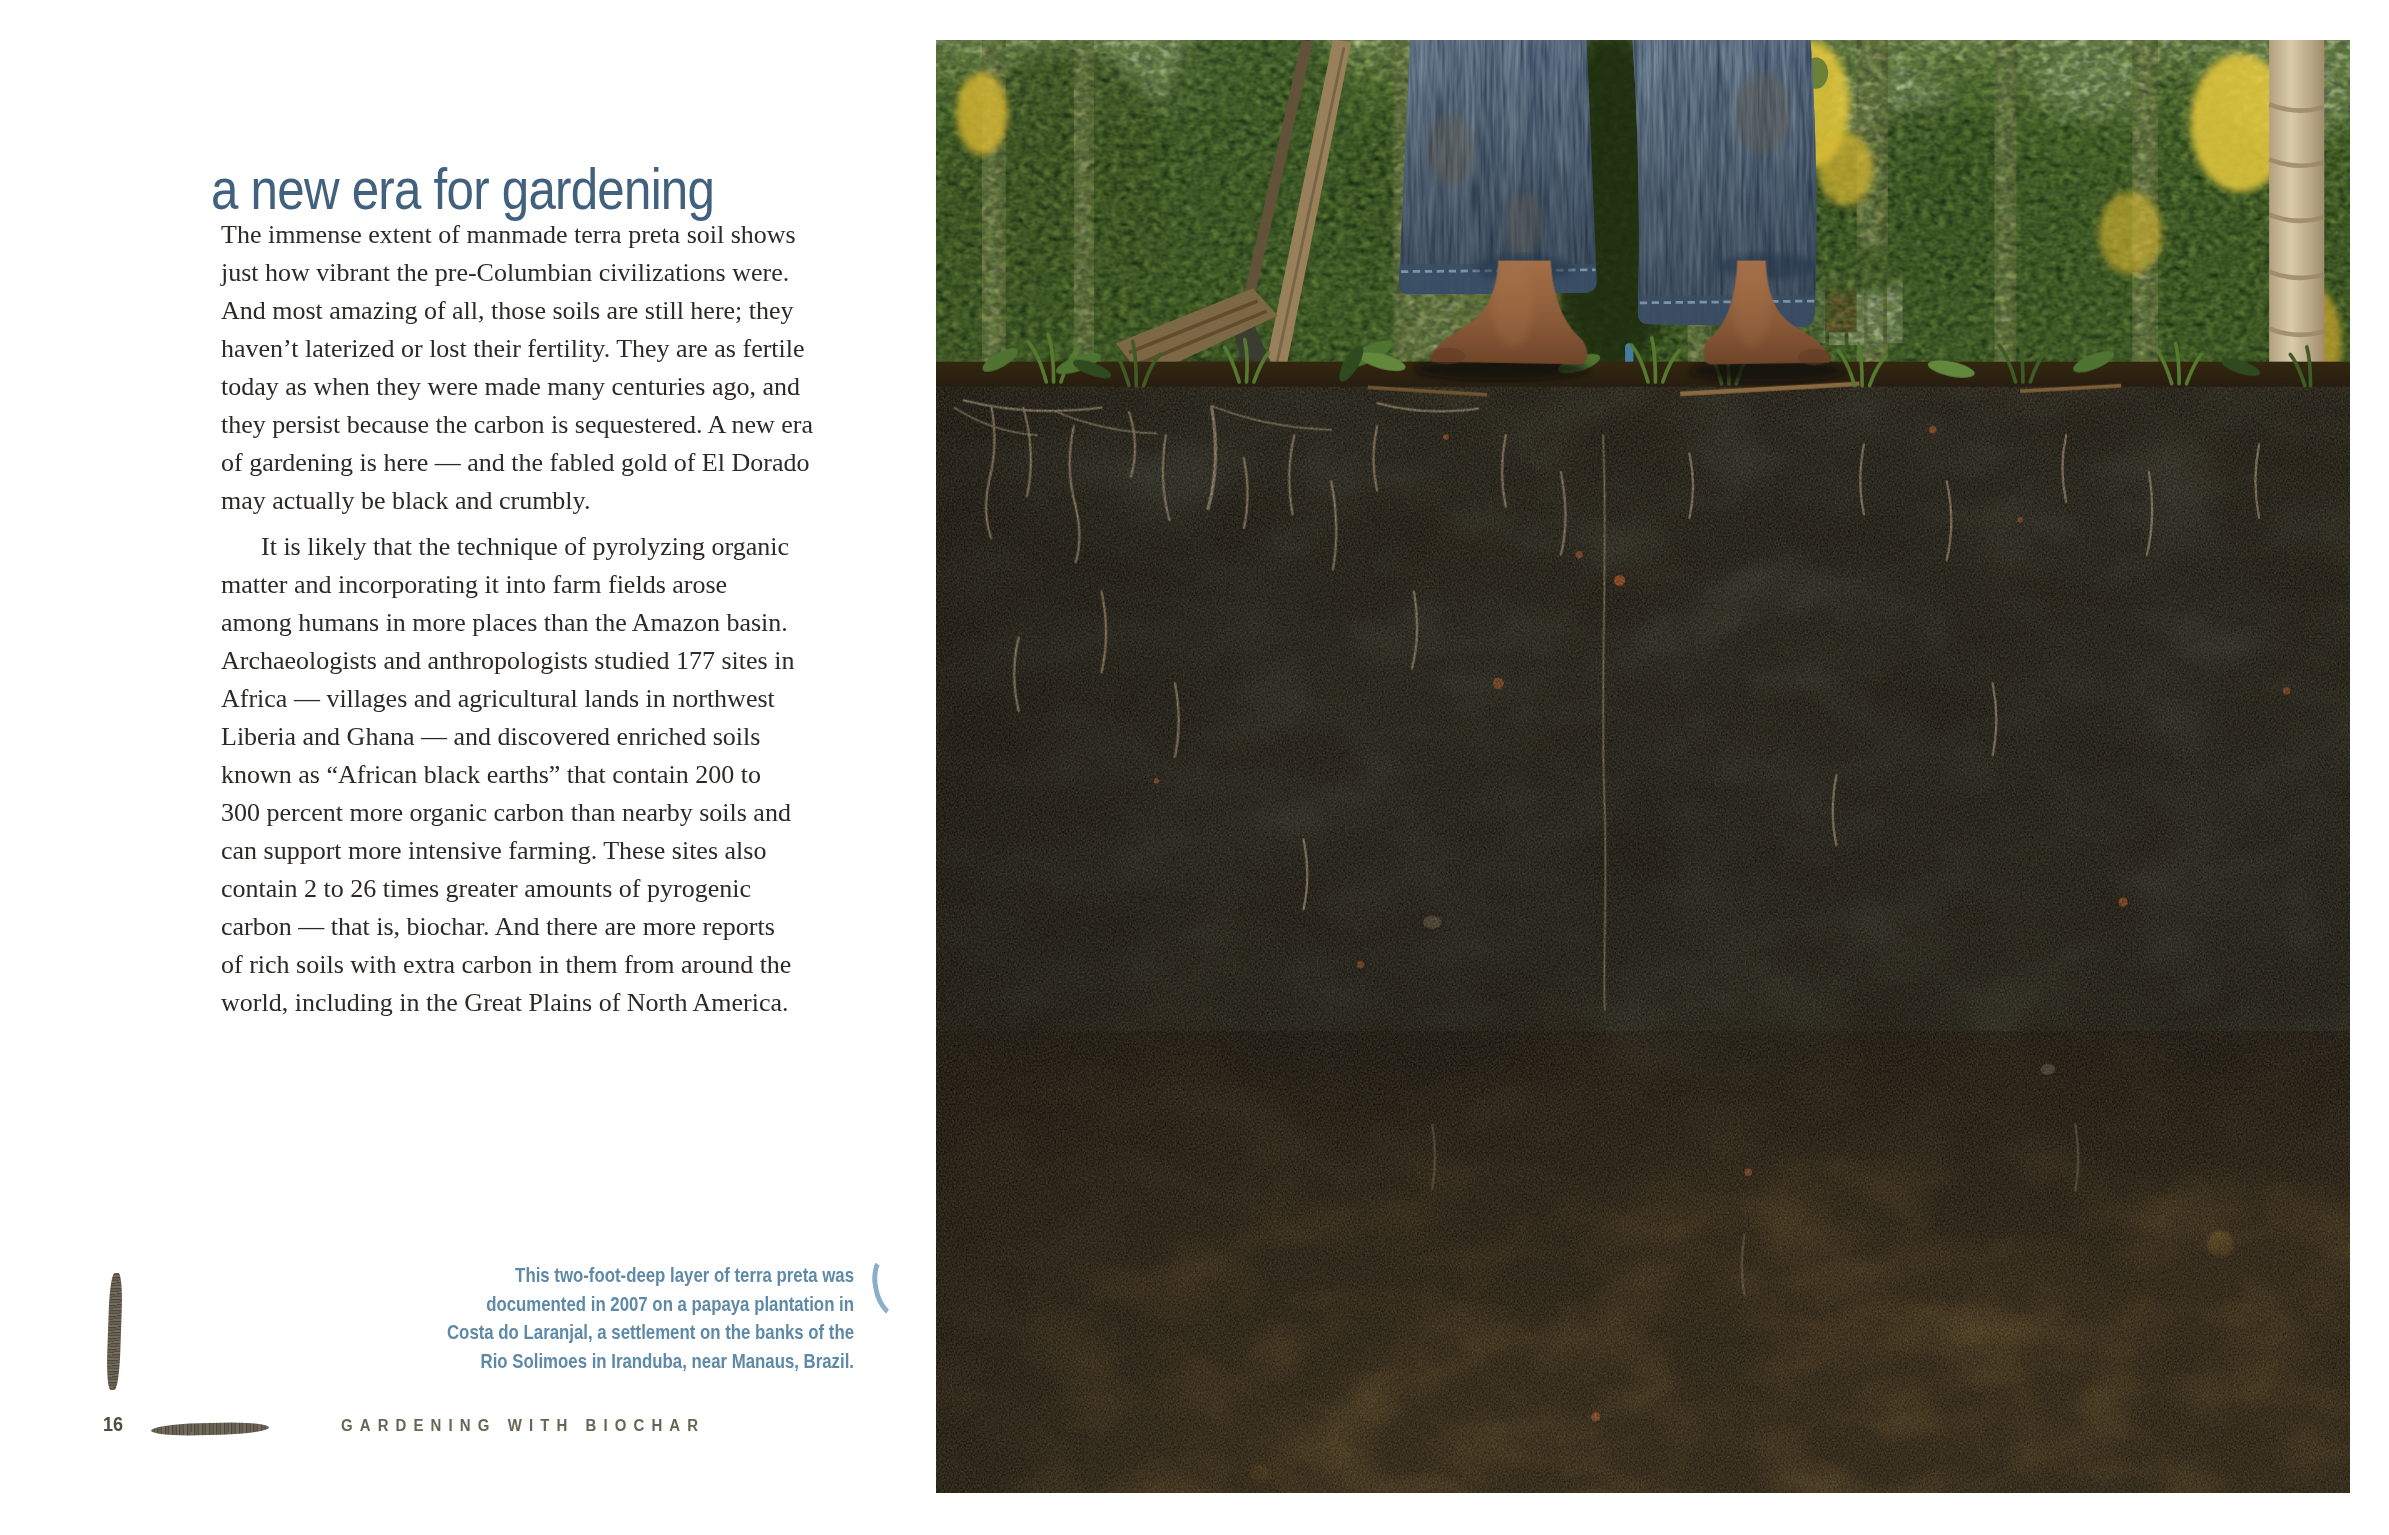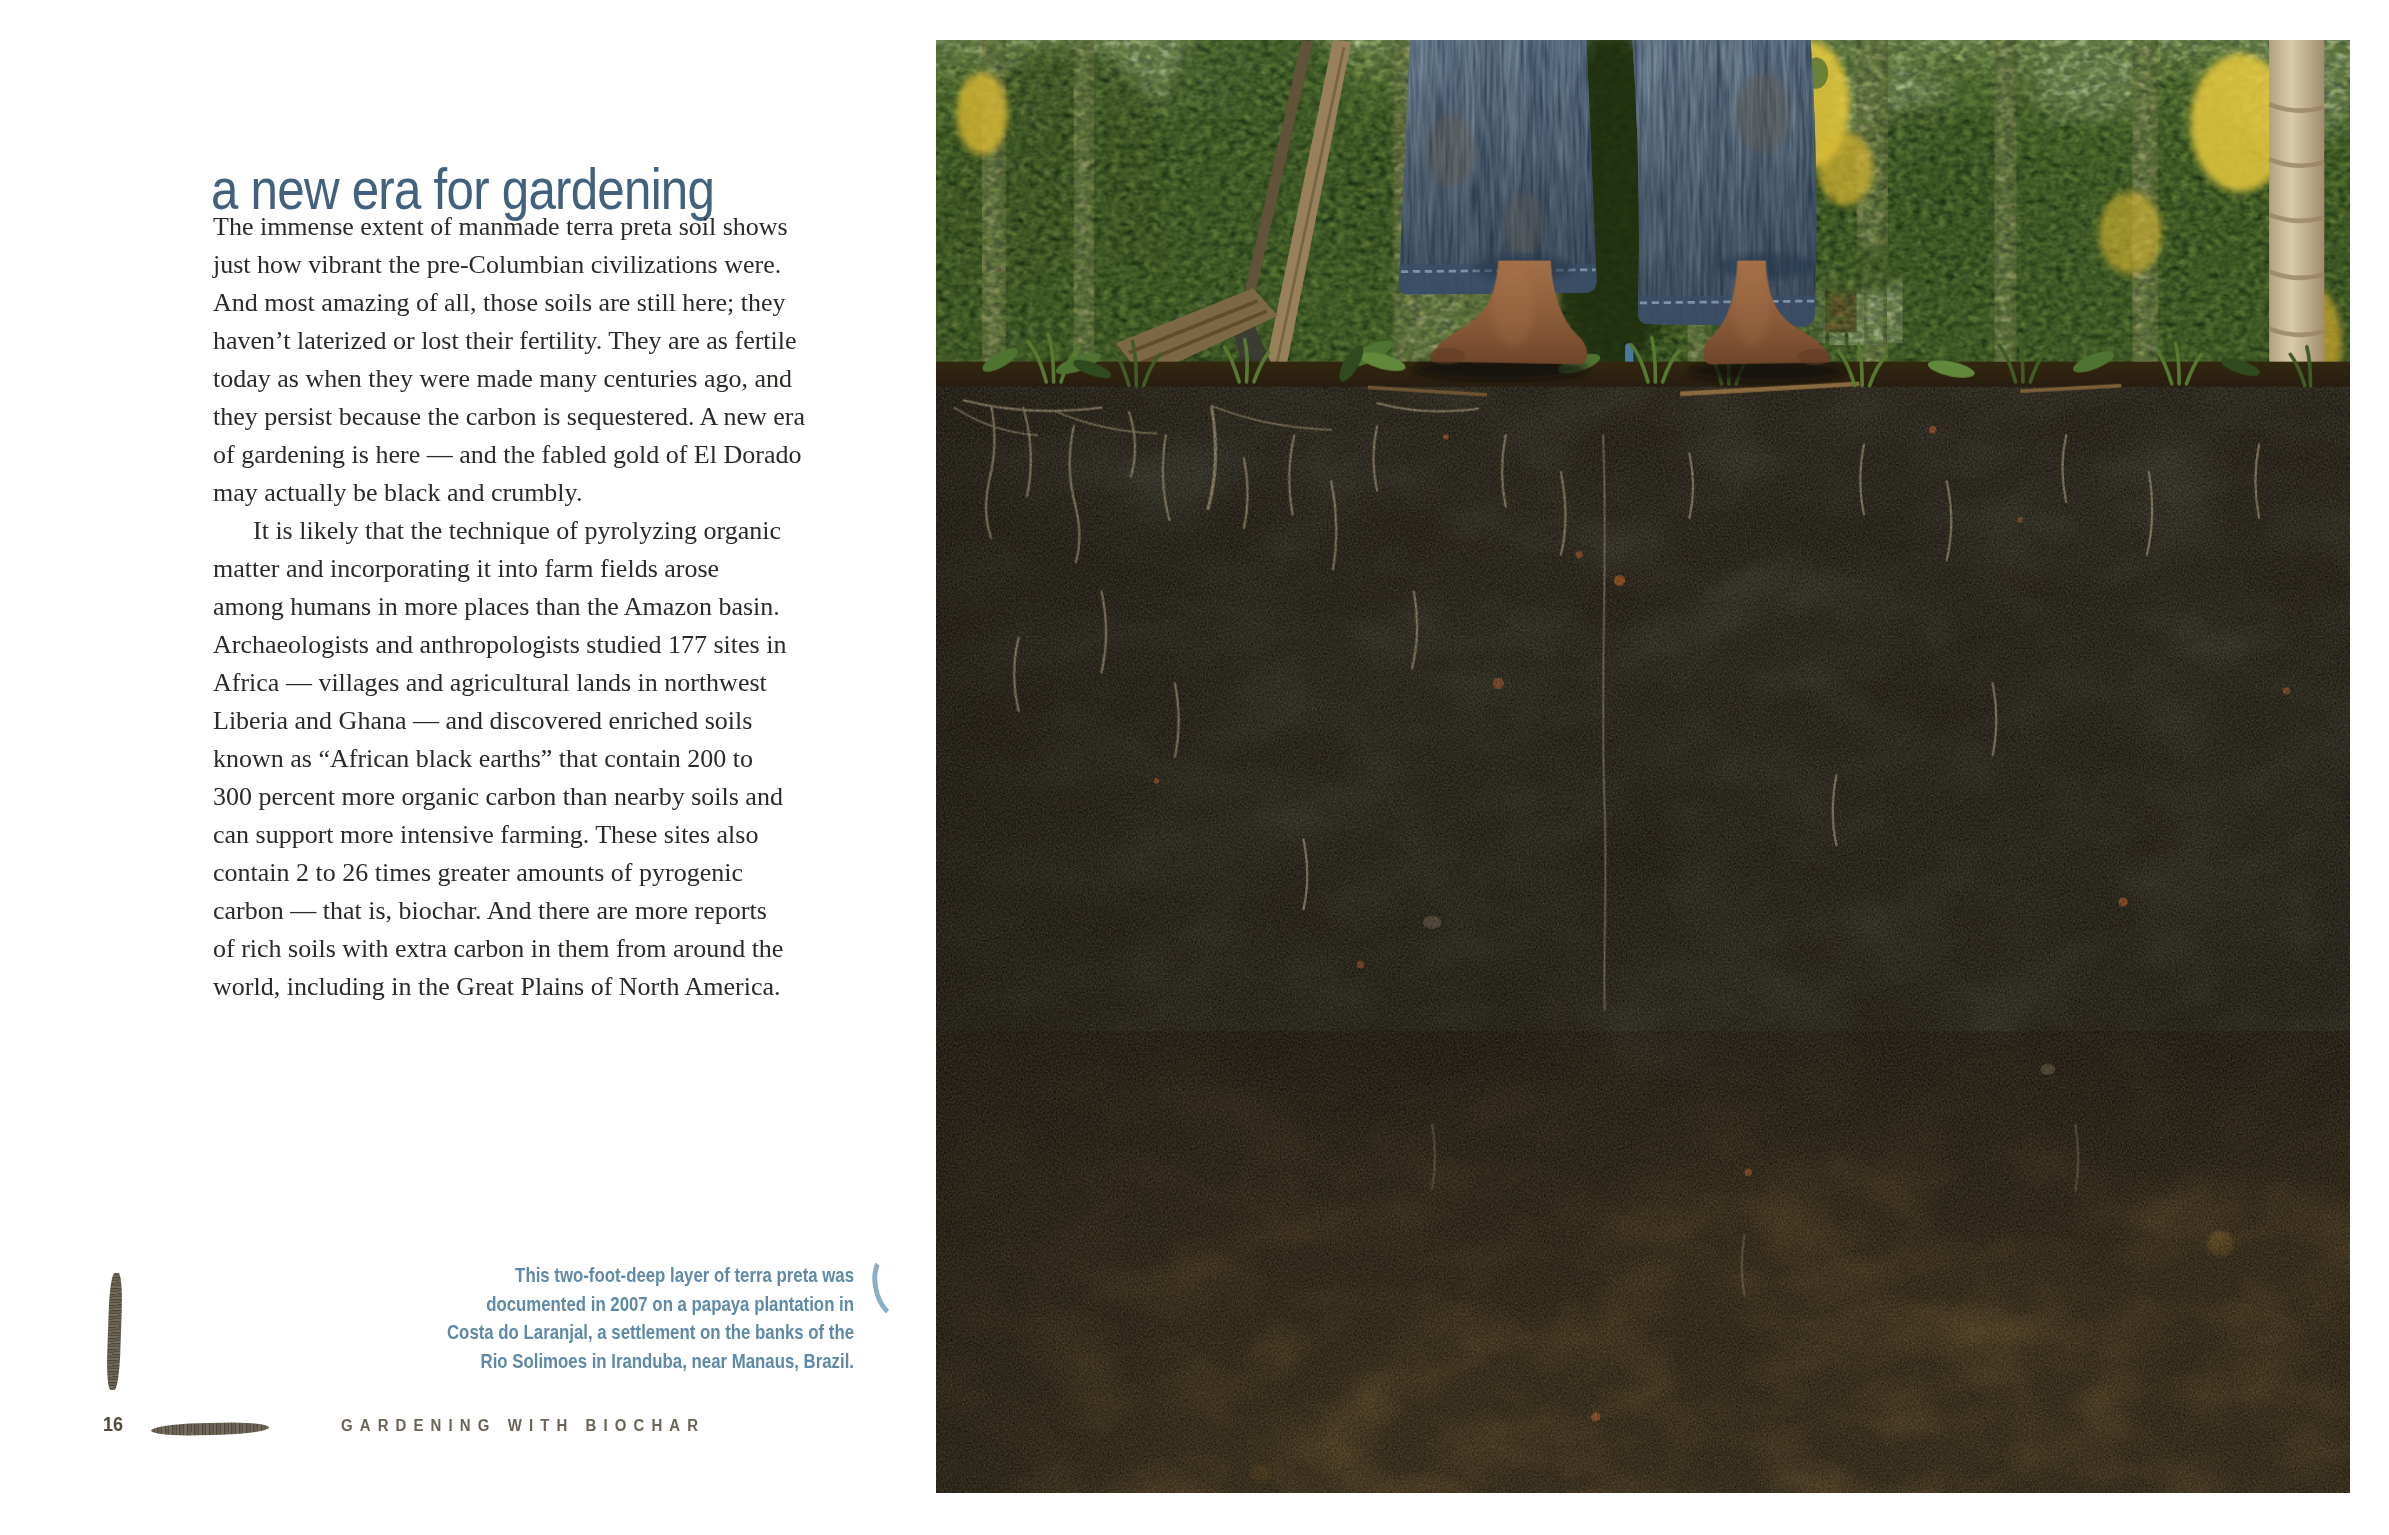--- a/index.html
+++ b/index.html
@@ -12,21 +12,21 @@
     position:absolute;left:211px;top:121px;
     font-family:"Liberation Sans",sans-serif;font-weight:400;
     font-size:58px;line-height:1;color:#41617f;letter-spacing:-0.9px;
     transform:scaleX(.85);transform-origin:0 0;white-space:nowrap;
   }
   .body-text{
     position:absolute;left:213px;top:208px;width:809px;
     font-family:"Liberation Serif","DejaVu Serif",serif;
     font-size:26px;line-height:38px;color:#2c2a27;
   }
-  .body-text p{margin:0;white-space:pre-line;}
+  .body-text p{margin:8px;white-space:pre-line;}
   .body-text p.indent{text-indent:40px;}
   .caption{
     position:absolute;right:1535px;top:1261px;width:643px;
     text-align:right;font-size:21px;line-height:28.5px;font-weight:700;
     color:#5e8aa8;white-space:pre-line;letter-spacing:0px;
     transform:scaleX(.80);transform-origin:100% 0;
   }
   .paren-mark{
     position:absolute;left:873px;top:1252px;width:31px;height:57px;
     border:5.5px solid transparent;border-left-color:#8aafc9;border-radius:50%;

